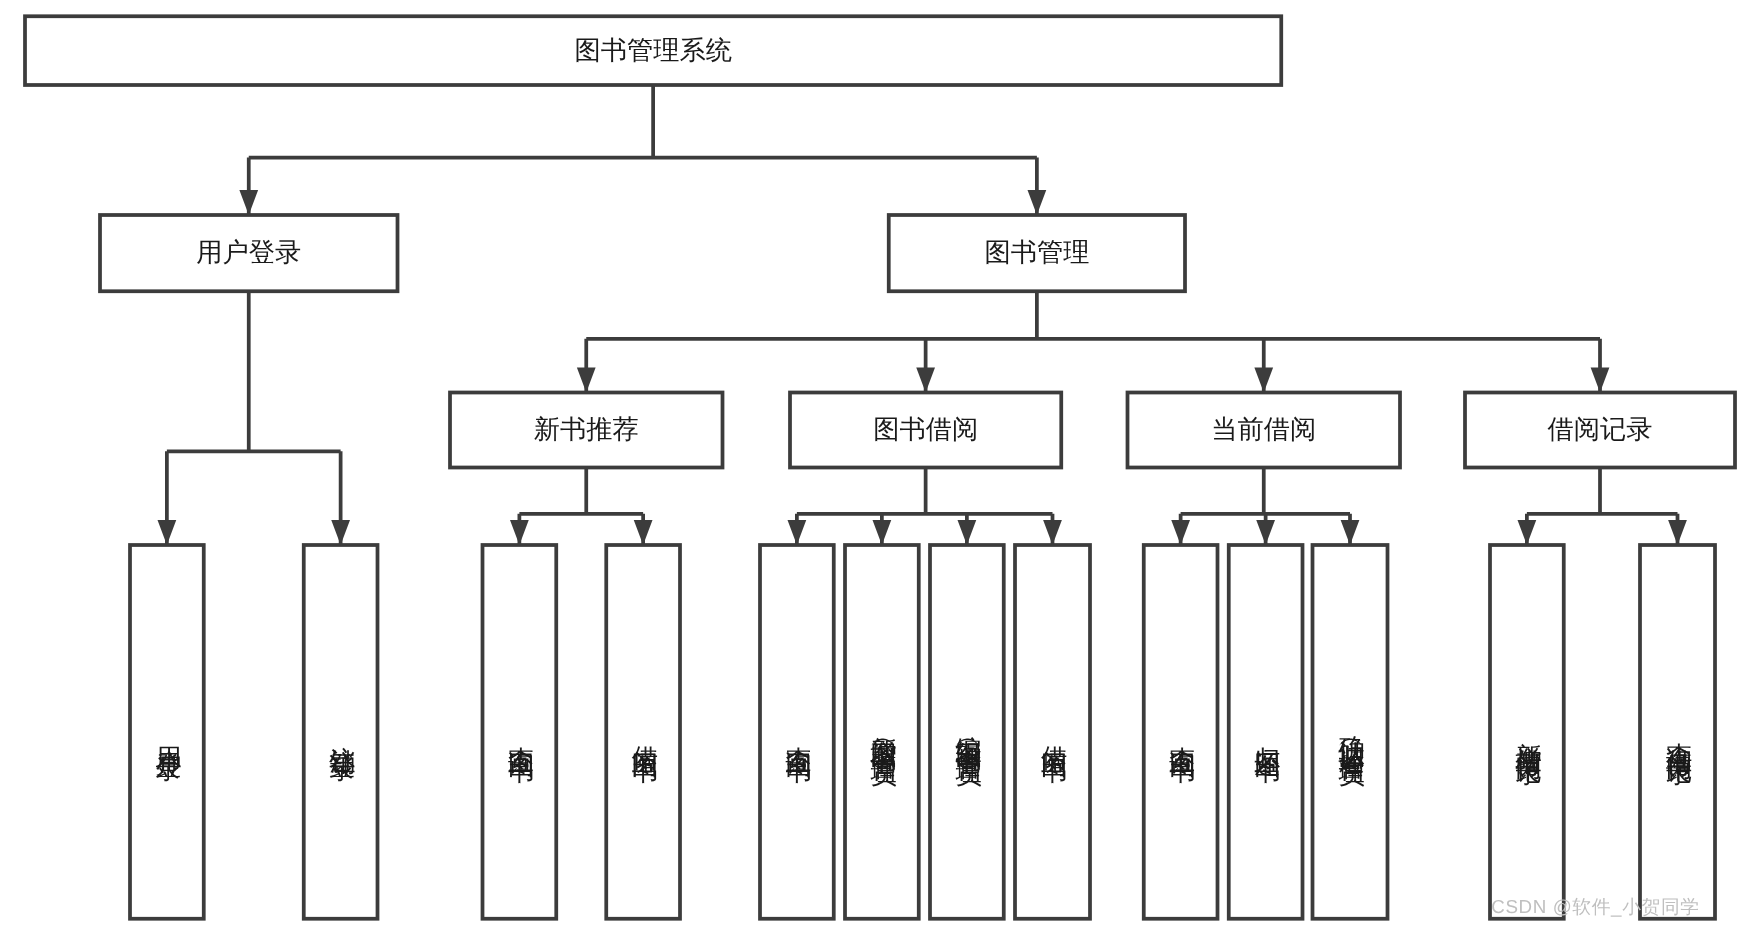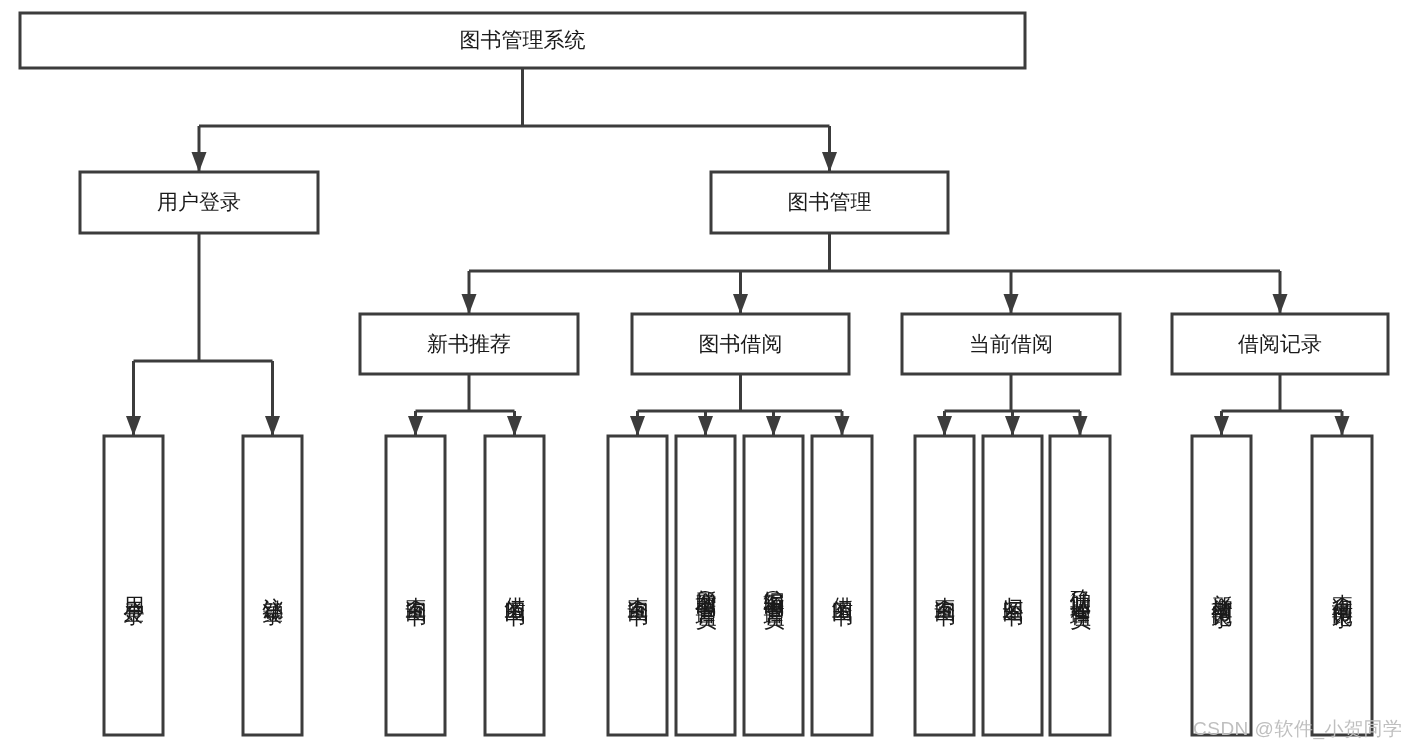--- a/index.html
+++ b/index.html
@@ -60,21 +60,21 @@
     font-size: 21px;
     line-height: 1.18;
     letter-spacing: 3px;
     color: #1a1a1a;
     white-space: nowrap;
     pointer-events: none;
   }
   .watermark {
     position: absolute;
     font-family: "Liberation Sans", "DejaVu Sans", sans-serif;
-    font-size: 19px;
+    font-size: 15px;
     color: #bfbfbf;
     letter-spacing: 0.5px;
     white-space: nowrap;
   }
 </style>
 </head>
 <body>
 
 <div id="diagram-root">
 

